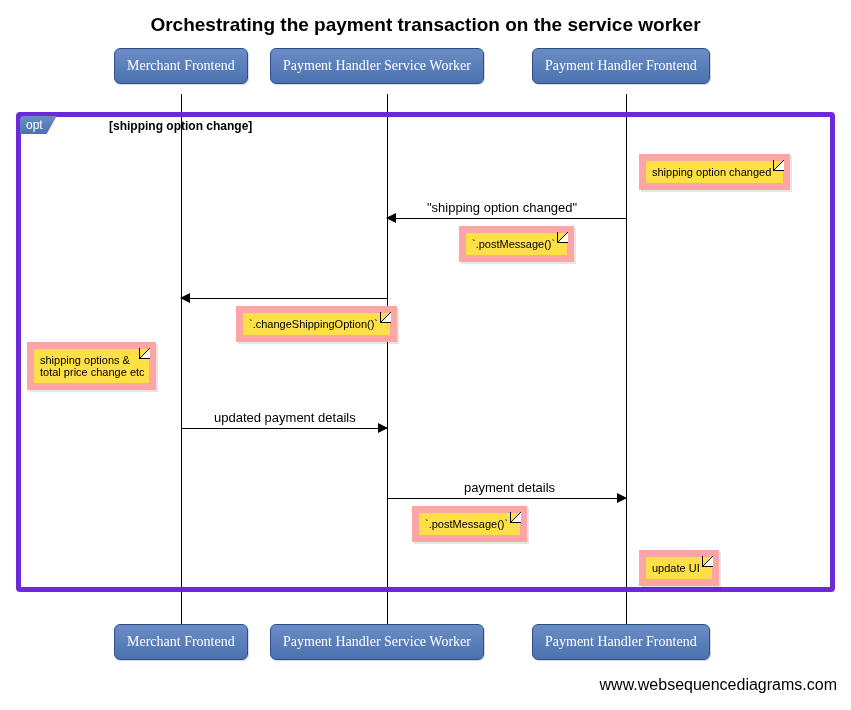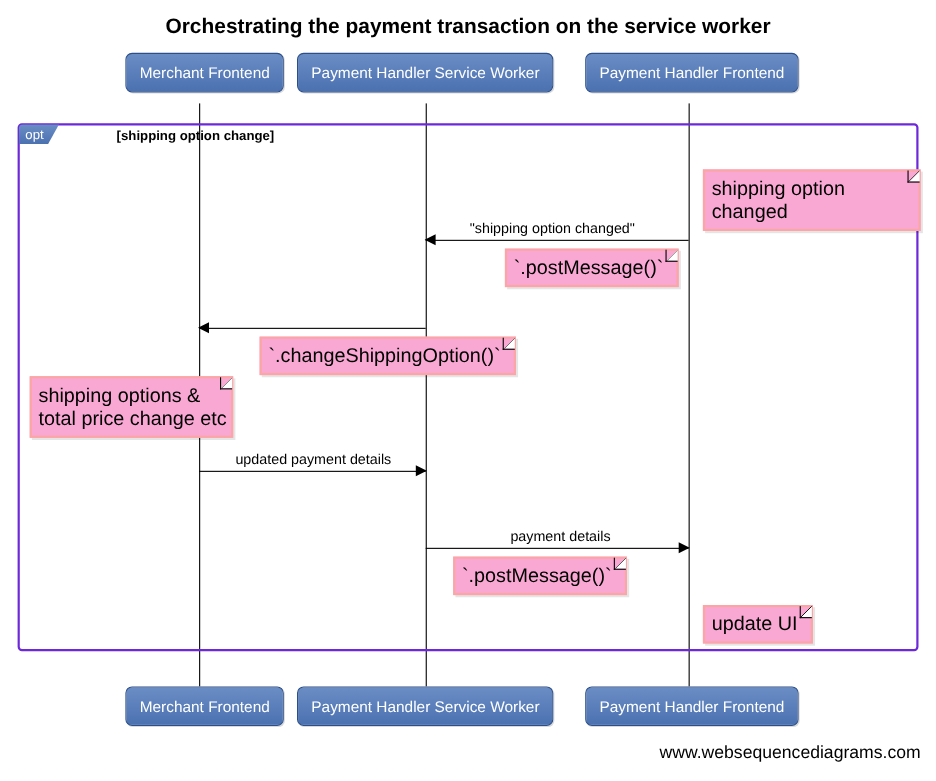--- a/index.html
+++ b/index.html
@@ -25,39 +25,40 @@
     position: absolute;
     background: linear-gradient(#6b8dc5, #4b71b0);
     color: #fff;
     border: 1px solid #2c4f8a;
     border-radius: 6px;
     padding: 9px 12px;
     font-size: 14px;
     text-align: right;
     box-shadow: 1px 1px 0 rgba(0,0,0,0.15);
     white-space: nowrap;
+    font-family: Liberation Serif, serif;
   }
   .stage {
     position: relative;
     height: 530px;
   }
   .lifeline {
     position: absolute;
     top: 0;
     width: 1px;
     background: #000;
     height: 530px;
   }
   .opt-box {
     position: absolute;
     left: 2px;
     top: 18px;
     right: 2px;
     height: 480px;
-    border: 2px solid #6d28d9;
+    border: 5px solid #6d28d9;
     border-radius: 4px;
   }
   .opt-label {
     position: absolute;
     left: -1px;
     top: -1px;
     background: linear-gradient(#6b8dc5, #4b71b0);
     color: #fff;
     font-size: 12px;
     padding: 2px 14px 2px 6px;
@@ -93,24 +94,24 @@
     left: -1px;
     border-right: 10px solid #000;
   }
   .msg-label {
     position: absolute;
     font-size: 13px;
     white-space: nowrap;
   }
   .note {
     position: absolute;
-    background: #f9a8d4;
-    border: 2px solid #fca5a5;
+    background: #fde047;
+    border: 7px solid #fca5a5;
     padding: 5px 12px 5px 6px;
-    font-size: 18px;
+    font-size: 11px;
     box-shadow: 2px 2px 0 rgba(0,0,0,0.1);
   }
   .note::before {
     content: "";
     position: absolute;
     top: -1px; right: -1px;
     width: 10px; height: 10px;
     background: linear-gradient(135deg, transparent 49%, #000 50%, #fff 55%);
     border-bottom: 1px solid #000;
     border-left: 1px solid #000;

